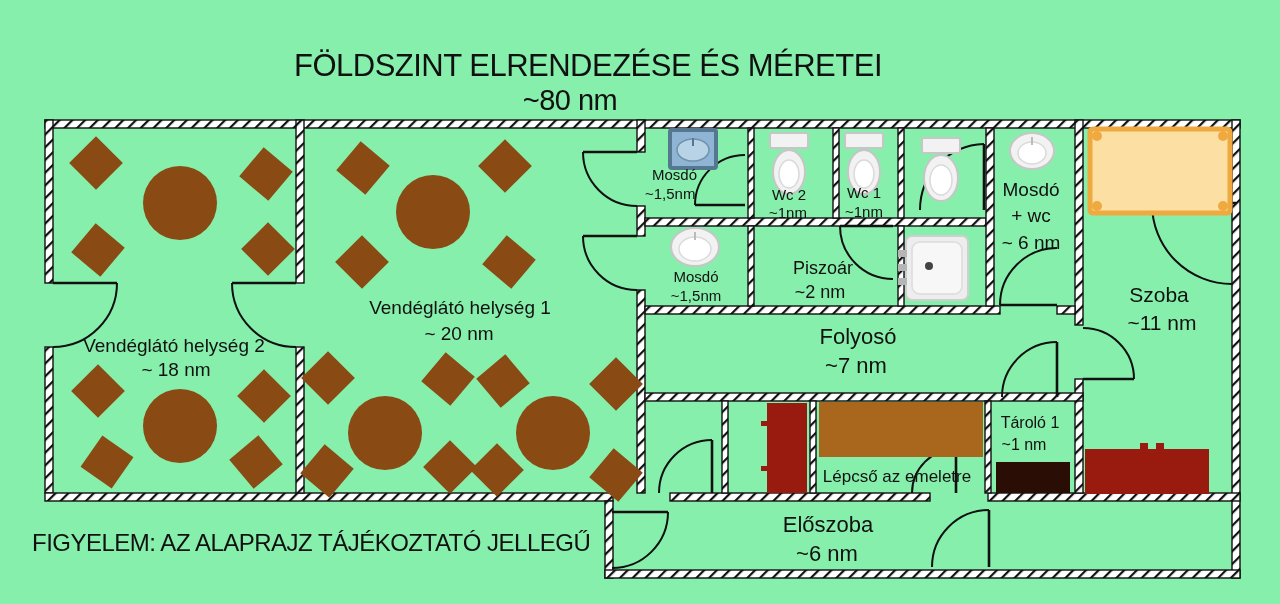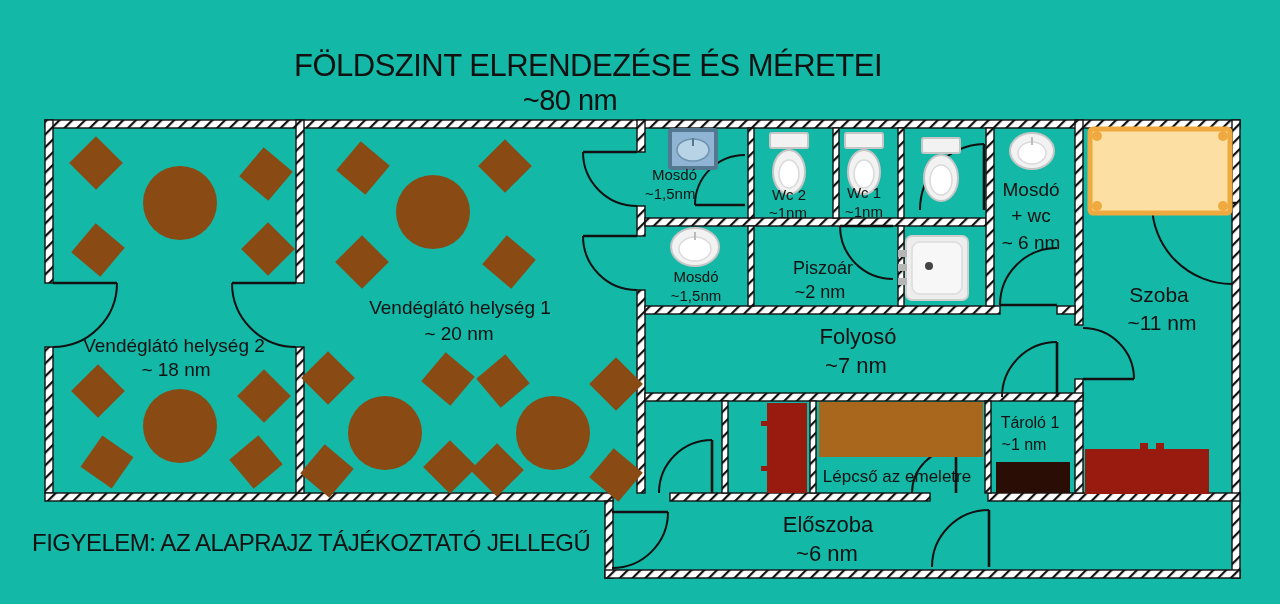--- a/index.html
+++ b/index.html
@@ -1,16 +1,16 @@
 <!DOCTYPE html>
 <html style="--c-wood: #8a4a13; --c-darkred: #991b10; --c-stairs: #a8671c; --c-storage: #2a0e06; --c-bed: #fbdfa3; --c-bedframe: #efa93f; --c-bluesink: #8fb4d4; --c-bluesinkborder: #54788f; --c-fixture: #f2f2f2; --c-fixtureborder: #c6c6c6; --c-text: #111111;"><head>
 <meta charset="utf-8">
 <style>
   html,body{margin:0;padding:0;background:#fff;}
-  #stage{position:relative;width:1280px;height:604px;background:#14b8a6;overflow:hidden;}
+  #stage{position:relative;width:1280px;height:604px;background:#86efac;overflow:hidden;}
   svg{display:block;}
   .lbl{fill:var(--c-text,#111);font-family:"Liberation Sans",sans-serif;}
   .title{letter-spacing:-0.5px;}
   .wall{fill:url(#hatch);stroke:#111;stroke-width:1.4;}
   .door{fill:none;stroke:#111;stroke-width:2;}
   .leaf{stroke:#111;stroke-width:2.6;}
   .wood{fill:var(--c-wood,#8a4a13);}
   .darkred{fill:var(--c-darkred,#991b10);}
   .stairfill{fill:var(--c-stairs,#a8671c);}
   .storagefill{fill:var(--c-storage,#2a0e06);}

